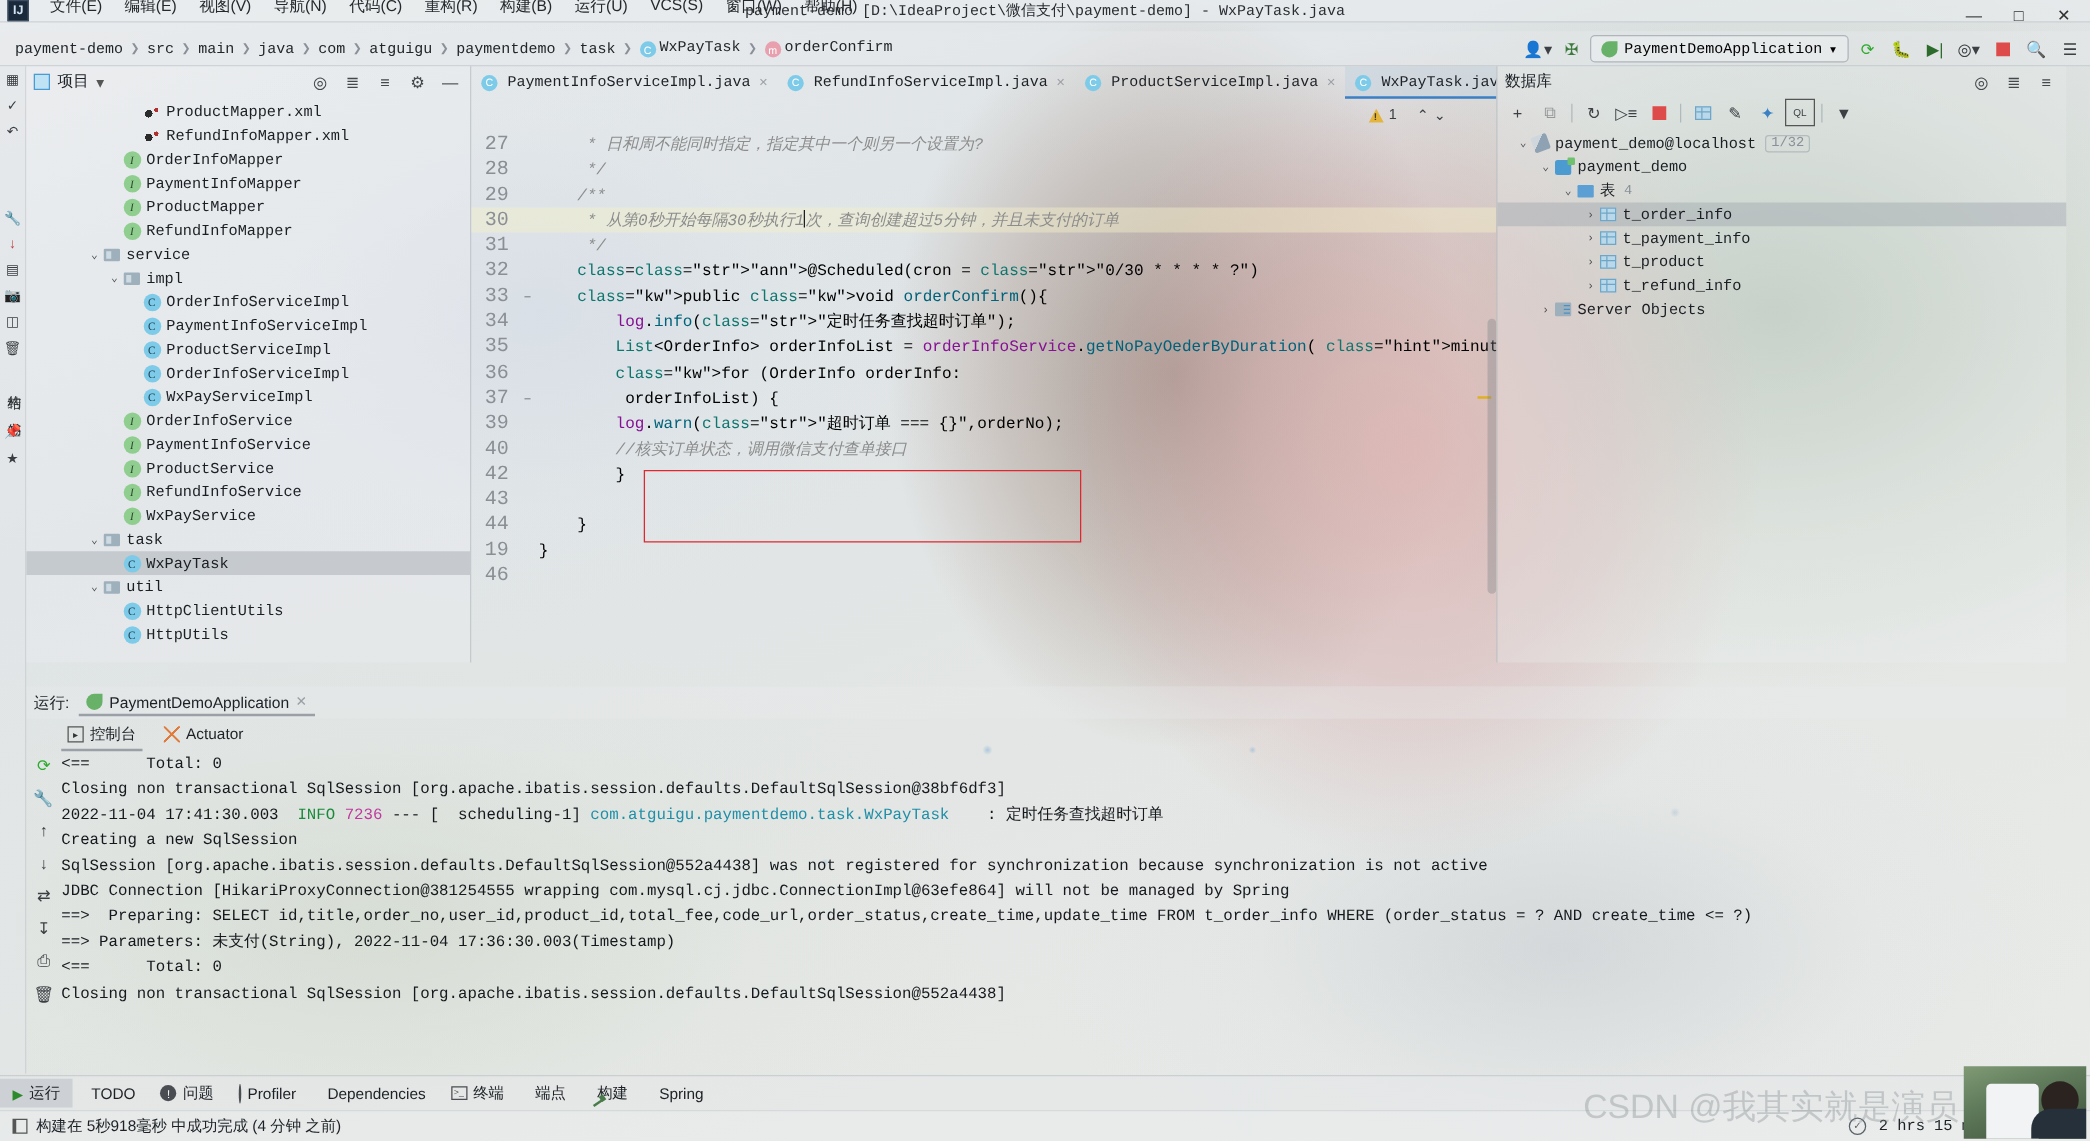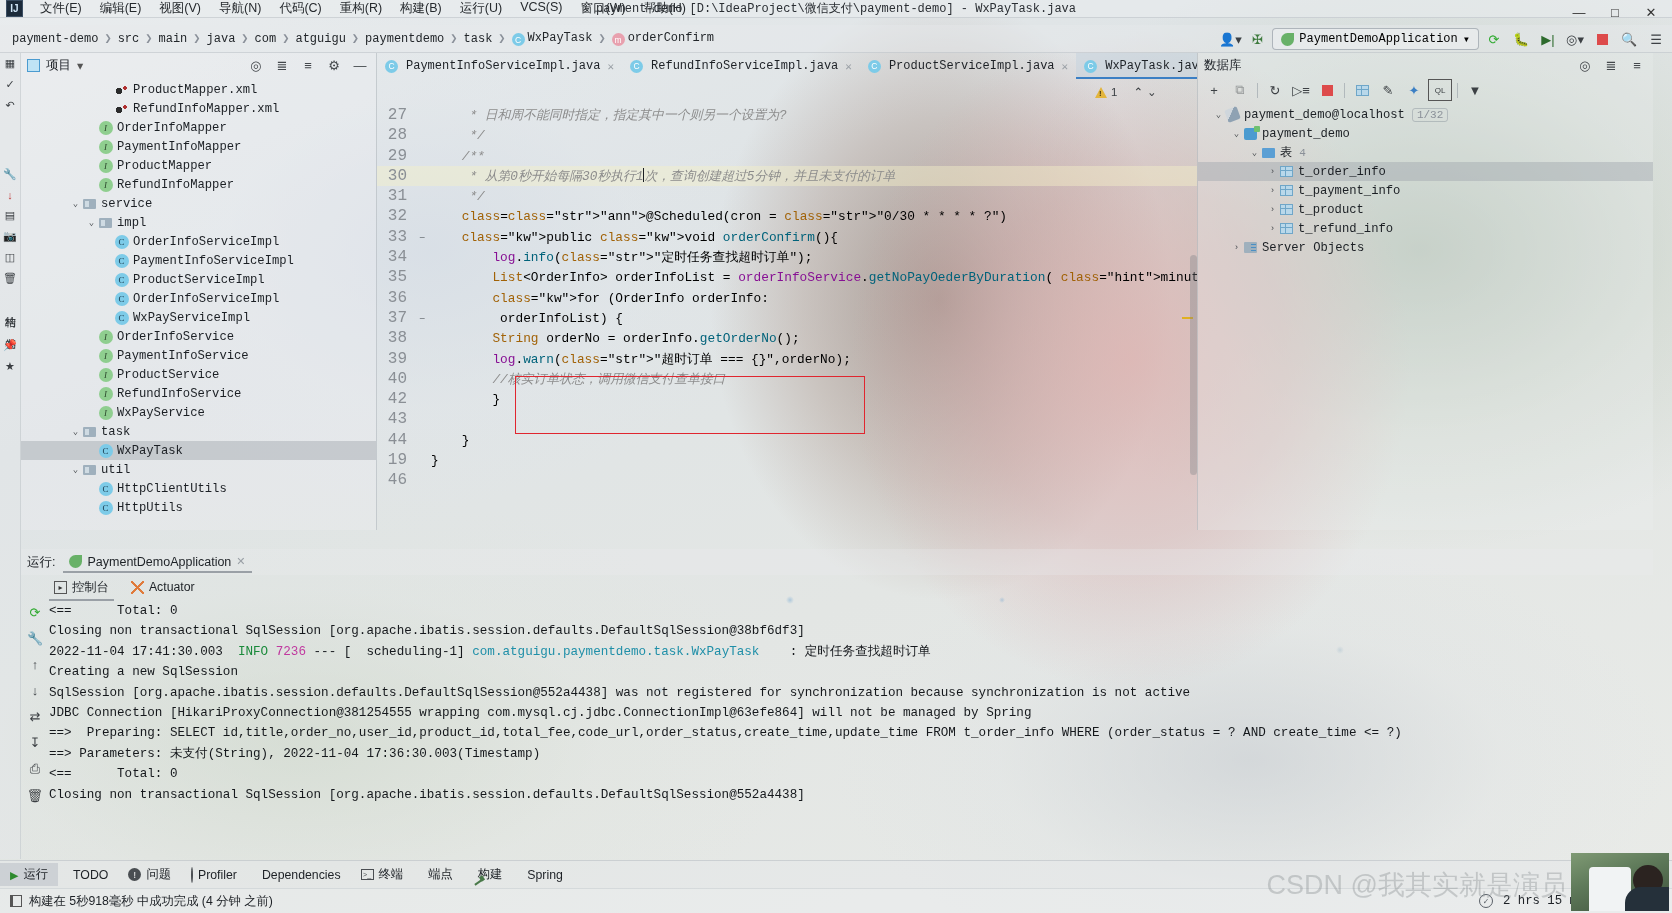--- a/index.html
+++ b/index.html
@@ -32,21 +32,21 @@
     background:
       radial-gradient(circle 4px at 790px 600px, rgba(120,170,210,0.5) 0%, rgba(120,170,210,0) 100%),
       radial-gradient(circle 3px at 1002px 600px, rgba(120,170,210,0.45) 0%, rgba(120,170,210,0) 100%),
       radial-gradient(circle 3px at 660px 690px, rgba(120,170,210,0.4) 0%, rgba(120,170,210,0) 100%),
       radial-gradient(circle 4px at 1340px 650px, rgba(150,180,200,0.35) 0%, rgba(150,180,200,0) 100%);
   }
   
   #titlebar {
     position: absolute; left:0; top:0; width:1672px; height:18px;
     background: rgba(234,236,238,0.55);
-    display:flex; align-items:center;
+    display:flex; align-items:flex-end;
     font-size:12.5px; color:#25292d;
     border-bottom: 1px solid rgba(180,186,192,0.5);
   }
   .ij-logo {
     width:17px;height:17px;margin:0 8px 0 6px;
     background:#1b2a3a;border:1px solid #3b4e63;
     color:#cfe4f5;font-size:10px;font-weight:bold;
     display:flex;align-items:center;justify-content:center;
     font-family:"Liberation Sans",sans-serif;
   }
@@ -136,21 +136,21 @@
   .tab.active::after{content:"";position:absolute;left:0;right:0;bottom:0;height:2px;background:#3b7fc4;}
   #warnbar { height:26px; display:flex; align-items:center; gap:4px; padding-left:718px; font-size:11.5px; color:#3a3e42; }
   .warn-tri{width:0;height:0;border-left:6px solid transparent;border-right:6px solid transparent;border-bottom:11px solid #e3b53c;position:relative;}
   .warn-tri::after{content:"!";position:absolute;left:-2px;top:2px;font-size:8px;color:#4a3a10;font-weight:bold;}
   #code { position:relative; height:425px; font-family:"Liberation Mono",monospace; font-size:12.8px; line-height:20.3px; }
   .cl { display:flex; align-items:baseline; height:20.3px; white-space:pre; }
   .cl.hl { background: rgba(244,240,200,0.45); }
   .ln { width:36px; text-align:right; color:#8a8f95; flex:0 0 36px; padding-right:6px; font-size:16px; }
   .gut { width:18px; flex:0 0 18px; text-align:center; color:#6a7076; font-size:10px; }
   .src { flex:1; }
-  .kw { color:#a16207; }
+  .kw { color:#0f766e; }
   .cmt { color:#8c8c8c; font-style:italic; }
   .fld { color:#871094; }
   .mth { color:#00627a; }
   #redbox { position:absolute; left:138px; top:271px; width:350px; height:58px; border:1.6px solid #e0262f; }
   #marker { position:absolute; right:4px; top:212px; width:11px; height:2px; background:#e0b020; }
   #scrollv { position:absolute; right:0; top:150px; width:7px; height:220px; background:rgba(120,126,132,0.35); border-radius:4px; }
   .caret { display:inline-block; width:1px; height:14px; background:#1b1f24; vertical-align:-2px; }
 
   
   #dbpanel {
@@ -540,21 +540,20 @@
           <div class="cl"><span class="ln">28</span><span class="gut"></span><span class="src"><span class="cmt">     */</span></span></div>
           <div class="cl"><span class="ln">29</span><span class="gut"></span><span class="src"><span class="cmt">    /**</span></span></div>
           <div class="cl hl"><span class="ln">30</span><span class="gut"></span><span class="src"><span class="cmt">     * 从第0秒开始每隔30秒执行1<span class="caret"></span>次，查询创建超过5分钟，并且未支付的订单</span></span></div>
           <div class="cl"><span class="ln">31</span><span class="gut"></span><span class="src"><span class="cmt">     */</span></span></div>
           <div class="cl"><span class="ln">32</span><span class="gut"></span><span class="src">    <span <span="" class="kw">class</span>=<span <span="" class="kw">class</span>="str"&gt;"ann"&gt;@Scheduled(cron = <span <span="" class="kw">class</span>="str"&gt;"0/30 * * * * ?")</span></div>
           <div class="cl"><span class="ln">33</span><span class="gut">−</span><span class="src">    <span <span="" class="kw">class</span>="kw"&gt;public <span <span="" class="kw">class</span>="kw"&gt;void <span class="mth">orderConfirm</span>(){</span></div>
           <div class="cl"><span class="ln">34</span><span class="gut"></span><span class="src">        <span class="fld">log</span>.<span class="mth">info</span>(<span <span="" class="kw">class</span>="str"&gt;"定时任务查找超时订单");</span></div>
           <div class="cl"><span class="ln">35</span><span class="gut"></span><span class="src">        <span class="kw">List</span>&lt;OrderInfo&gt; orderInfoList = <span class="fld">orderInfoService</span>.<span class="mth">getNoPayOederByDuration</span>( <span <span="" class="kw">class</span>="hint"&gt;minutes: 5);</span></div>
           <div class="cl"><span class="ln">36</span><span class="gut"></span><span class="src">        <span <span="" class="kw">class</span>="kw"&gt;for (OrderInfo orderInfo:</span></div>
           <div class="cl"><span class="ln">37</span><span class="gut">−</span><span class="src">         orderInfoList) {</span></div>
-          <div class="cl"><span class="ln">38</span><span class="gut"></span><span class="src">        <span class="kw">String</span> orderNo = orderInfo.<span class="mth">getOrderNo</span>();</span></div>
           <div class="cl"><span class="ln">39</span><span class="gut"></span><span class="src">        <span class="fld">log</span>.<span class="mth">warn</span>(<span <span="" class="kw">class</span>="str"&gt;"超时订单 === {}",orderNo);</span></div>
           <div class="cl"><span class="ln">40</span><span class="gut"></span><span class="src"><span class="cmt">        //核实订单状态，调用微信支付查单接口</span></span></div>
           <div class="cl"><span class="ln">42</span><span class="gut"></span><span class="src">        }</span></div>
           <div class="cl"><span class="ln">43</span><span class="gut"></span><span class="src"></span></div>
           <div class="cl"><span class="ln">44</span><span class="gut"></span><span class="src">    }</span></div>
           <div class="cl"><span class="ln">19</span><span class="gut"></span><span class="src">}</span></div>
           <div class="cl"><span class="ln">46</span><span class="gut"></span><span class="src"></span></div>
         </div>
       <div id="redbox"></div>
       <div id="marker"></div>

